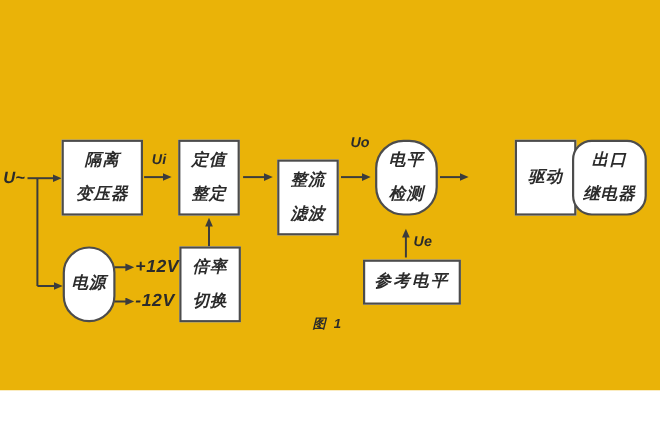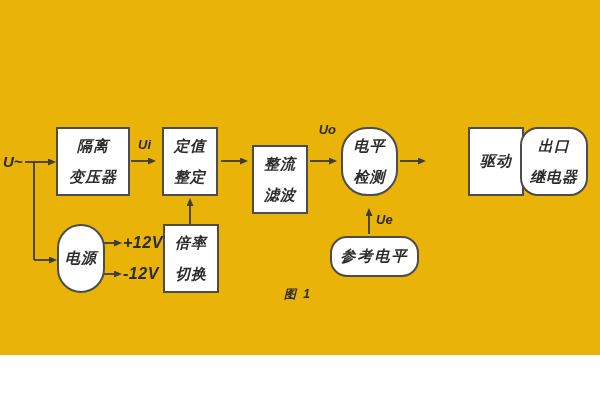--- a/index.html
+++ b/index.html
@@ -62,21 +62,21 @@
 滤波</div>
   <div class="box" style="left:341px; top:127px; width:57px; height:69px;border-radius:26px;">电平
 检测</div>
   <div class="box" style="left:429px; top:127px; width:56px; height:69px;margin-left:39px;">驱动</div>
   <div class="box" style="left:520px; top:127px; width:68px; height:69px;border-radius:18px;">出口
 继电器</div>
 
   <div class="box" style="left:57px;  top:224px; width:48px; height:69px;border-radius:24px;">电源</div>
   <div class="box" style="left:163px; top:224px; width:56px; height:69px;">倍率
 切换</div>
-  <div class="box" style="left:330px; top:236px; width:89px; height:41px; letter-spacing:2px;border-radius:17px;">参考电平</div>
+  <div class="box" style="left:330px; top:236px; width:89px; height:41px; letter-spacing:2px;">参考电平</div>
 
   <div class="lbl" style="left:3px; top:153px; font-size:15px;">U~</div>
   <div class="lbl sig" style="left:131px; top:137px; width:27px; text-align:center;">Ui</div>
   <div class="lbl sig" style="left:308px; top:122px; width:28px; text-align:right;">Uo</div>
   <div class="lbl sig" style="left:376px; top:212px;">Ue</div>
   <div class="lbl volt" style="left:123px; top:234px;">+12V</div>
   <div class="lbl volt" style="left:123px; top:265px;">-12V</div>
 
   <div class="caption">图 1</div>
 

